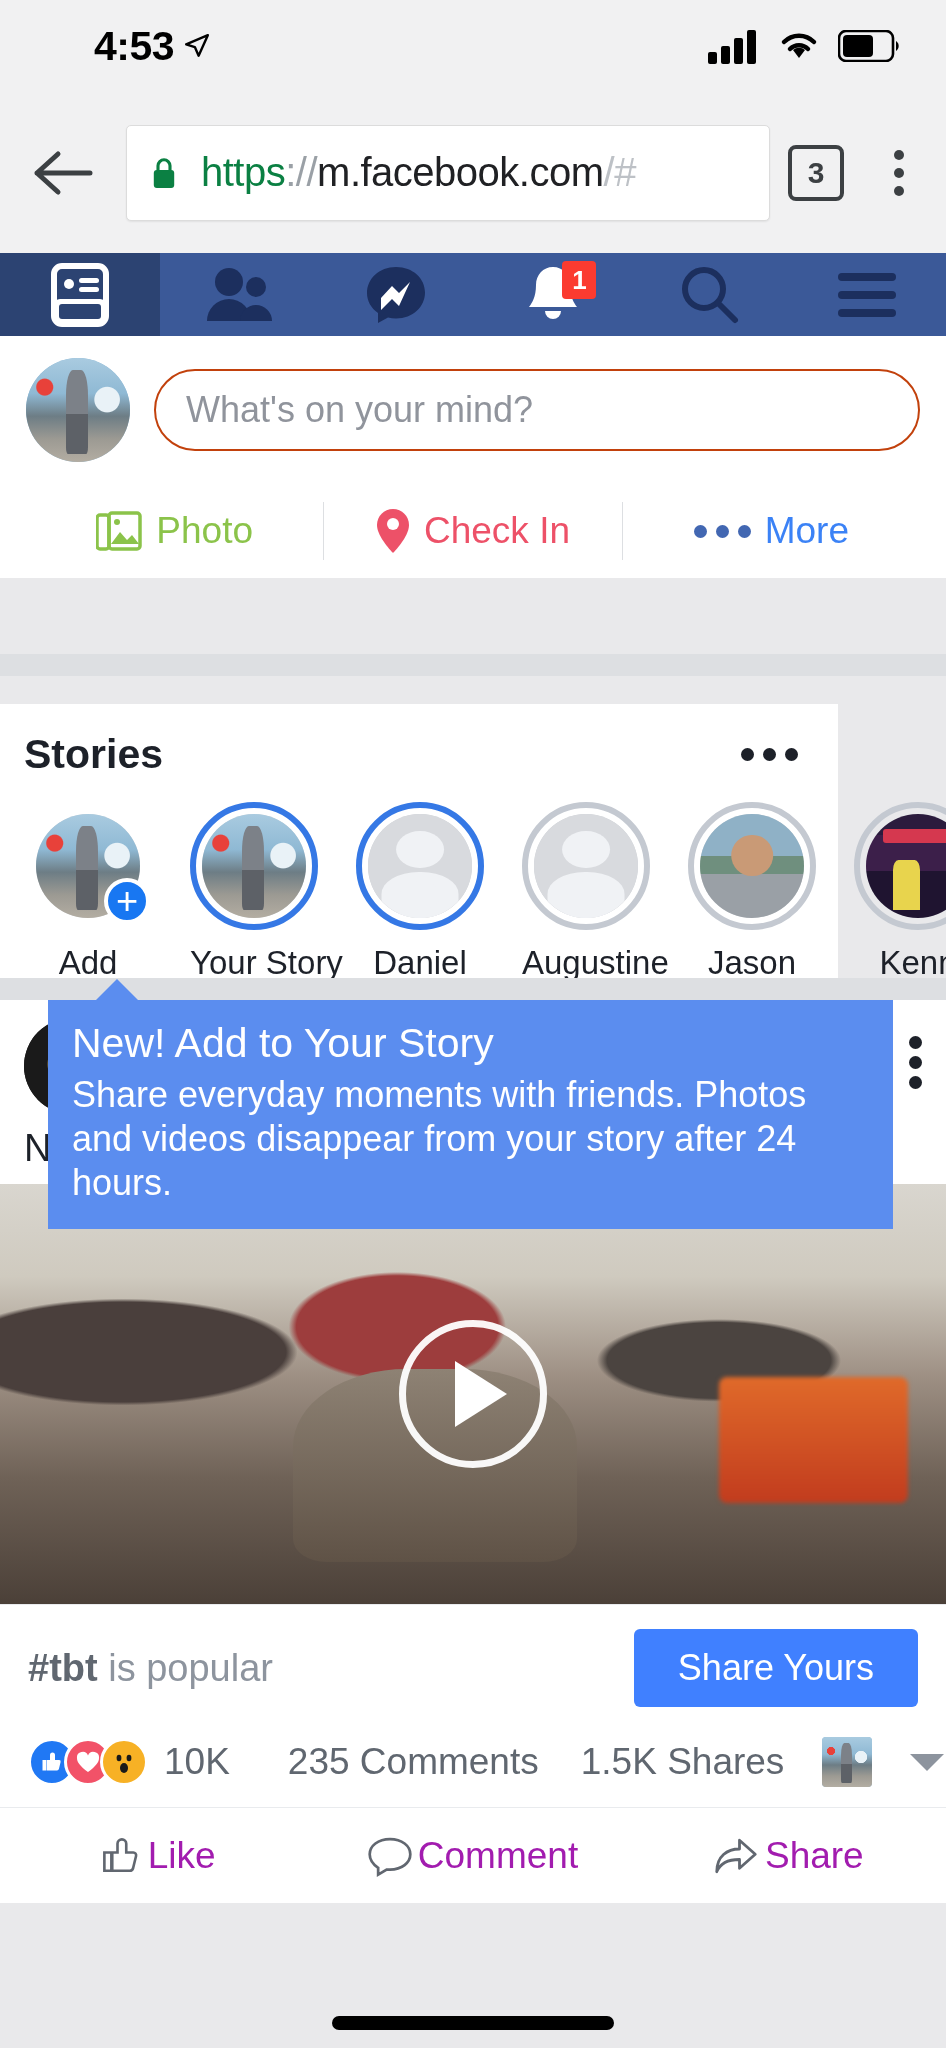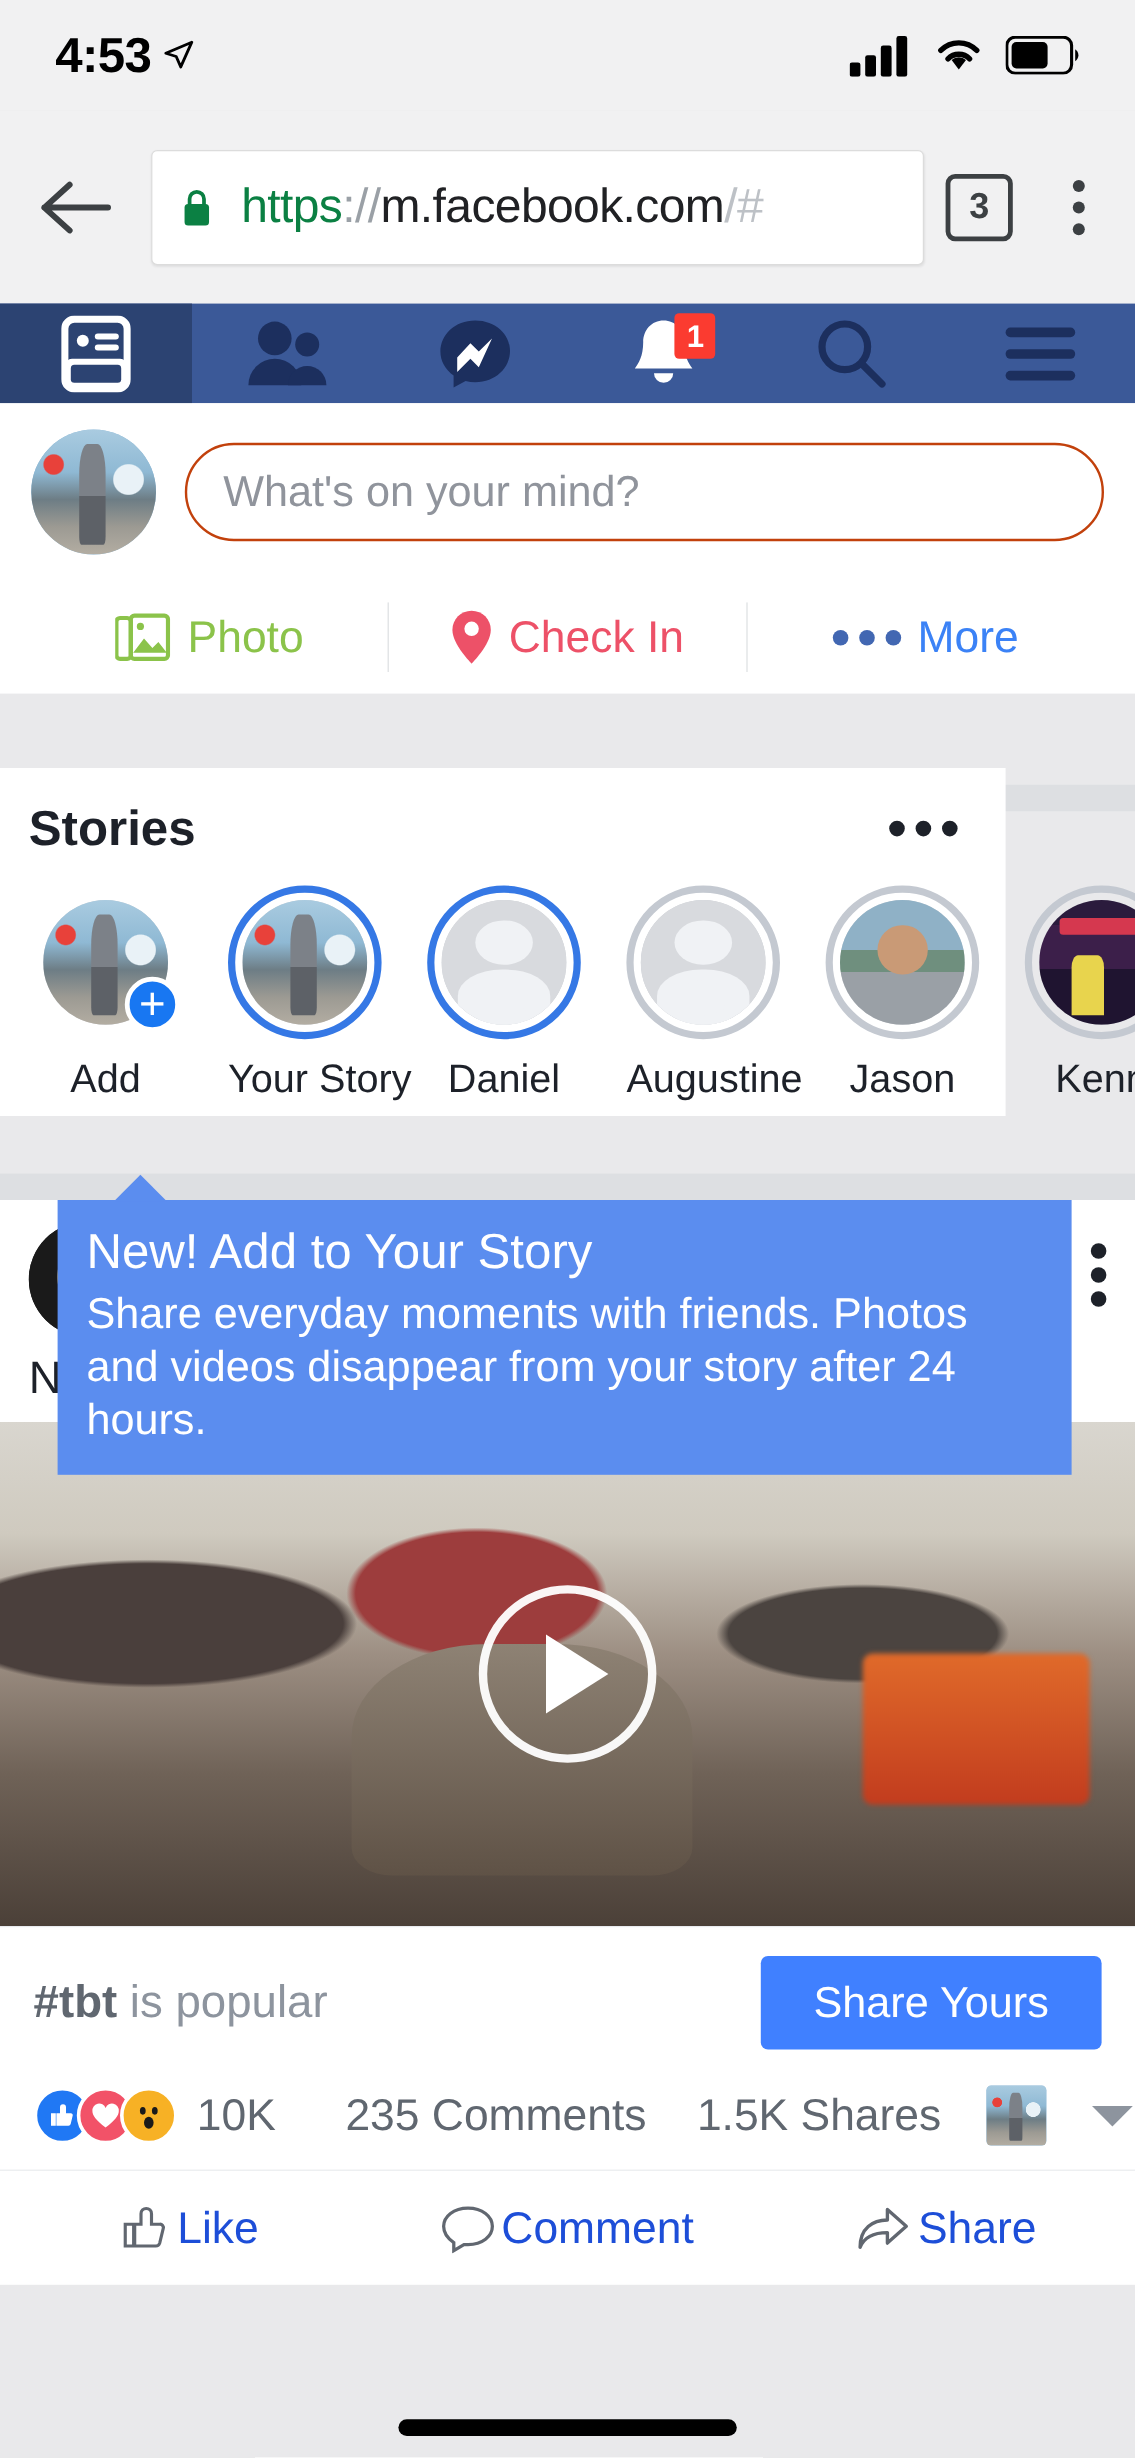--- a/index.html
+++ b/index.html
@@ -13,21 +13,21 @@
 
   
   .statusbar {
     position: absolute; top: 0; left: 0; width: 946px; height: 92px;
     background: #f1f1f2;
     display: flex; align-items: center; justify-content: space-between;
     padding: 0 46px;
   }
   .sb-time {
     display: flex; align-items: center; gap: 10px;
-    font-size: 41px; font-weight: bold; color: #000; letter-spacing: -0.5px;
+    font-size: 41px; font-weight: bold; color: #000; letter-spacing: -0.5px; margin-left: 48px;
   }
   .sb-loc { display:inline-block; width: 26px; height: 26px; }
   .sb-right { display: flex; align-items: center; gap: 16px; }
 
   
   .browserbar {
     position: absolute; top: 92px; left: 0; width: 946px; height: 161px;
     background: #f1f1f2;
     display: flex; align-items: center;
   }
@@ -79,21 +79,21 @@
   }
   .action-row { display:flex; align-items:center; margin-top: 22px; height: 94px; }
   .action { flex:1; display:flex; align-items:center; justify-content:center; gap: 14px; font-size: 37px; }
   .action.photo { color: #8bc34a; }
   .action.checkin { color: #ed5168; }
   .action.more { color: #3b82f6; }
   .vsep { width: 1px; height: 58px; background: #dddfe2; }
   .gapbar { position:absolute; width: 946px; height: 22px; background: #dddfe2; }
 
   
-  .stories { position:absolute; top: 640px; left:0; width: 838px; background:#fff; padding: 18px 40px 12px 24px; }
+  .stories { position:absolute; top: 704px; left:0; width: 838px; background:#fff; padding: 18px 40px 12px 24px; }
   .stories-head { display:flex; align-items:center; justify-content:space-between; height: 64px; }
   .stories-title { font-size: 41px; font-weight: bold; color: #1d2129; }
   .dots3 { display:flex; gap: 9px; }
   .dots3 i { width: 13px; height: 13px; background:#1d2129; border-radius:50%; display:block; }
   .story-strip { display:flex; gap: 38px; margin-top: 16px; }
   .story { width: 128px; flex: 0 0 auto; }
   .story-ring {
     width: 128px; height: 128px; border-radius: 50%;
     display:flex; align-items:center; justify-content:center; position: relative;
     padding: 6px;
@@ -144,21 +144,21 @@
   .rx.like { background:#2078f4; color:#fff; }
   .rx.love { background:#f25268; color:#fff; }
   .rx.wow  { background:#f7b125; color:#fff; }
   .count { font-size: 37px; color:#606770; margin-left: 0; }
   .spacer { flex: 1; }
   .stat { font-size: 37px; color:#606770; margin-left: 26px; white-space:nowrap; }
   .mini-thumb { width: 50px; height: 50px; border-radius: 4px; overflow:hidden; margin-left: 22px; background:#8ab6d6; position:relative; flex:0 0 auto;}
   .caret { width: 0; height:0; border-left: 17px solid transparent; border-right: 17px solid transparent; border-top: 17px solid #8d949e; margin-left: 22px; flex:0 0 auto;}
 
   .actionbar { display:flex; align-items:center; border-top: 1px solid #e9ebee; height: 96px; }
-  .act { flex:1; display:flex; align-items:flex-end; justify-content:center; gap: 6px; font-size: 37px; color:#1d4ed8; }
+  .act { flex:1; display:flex; align-items:flex-end; justify-content:center; gap: 6px; font-size: 37px; color:#a21caf; }
 
   
   .tooltip {
     position:absolute; left: 48px; top: 1000px; width: 845px;
     background: #5b8def; color:#fff; padding: 20px 24px 24px 24px; z-index: 50;
   }
   .tooltip::before {
     content:''; position:absolute; top:-21px; left: 47px;
     border-left: 22px solid transparent; border-right: 22px solid transparent;
     border-bottom: 22px solid #5b8def;

